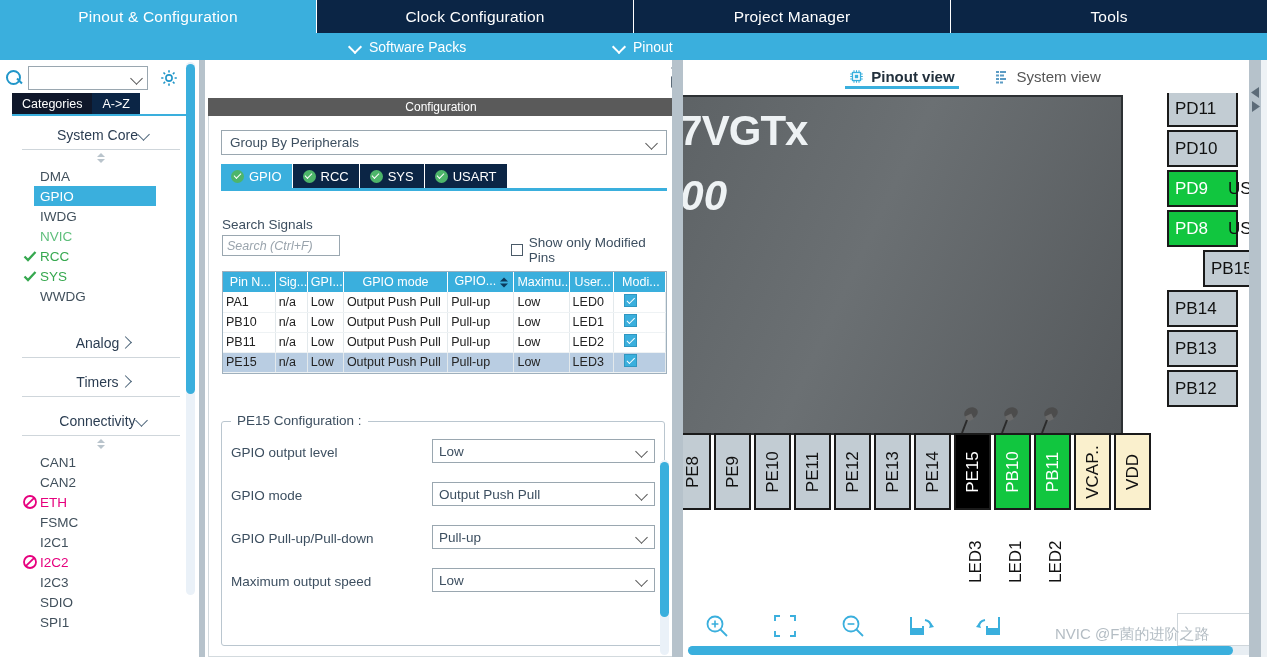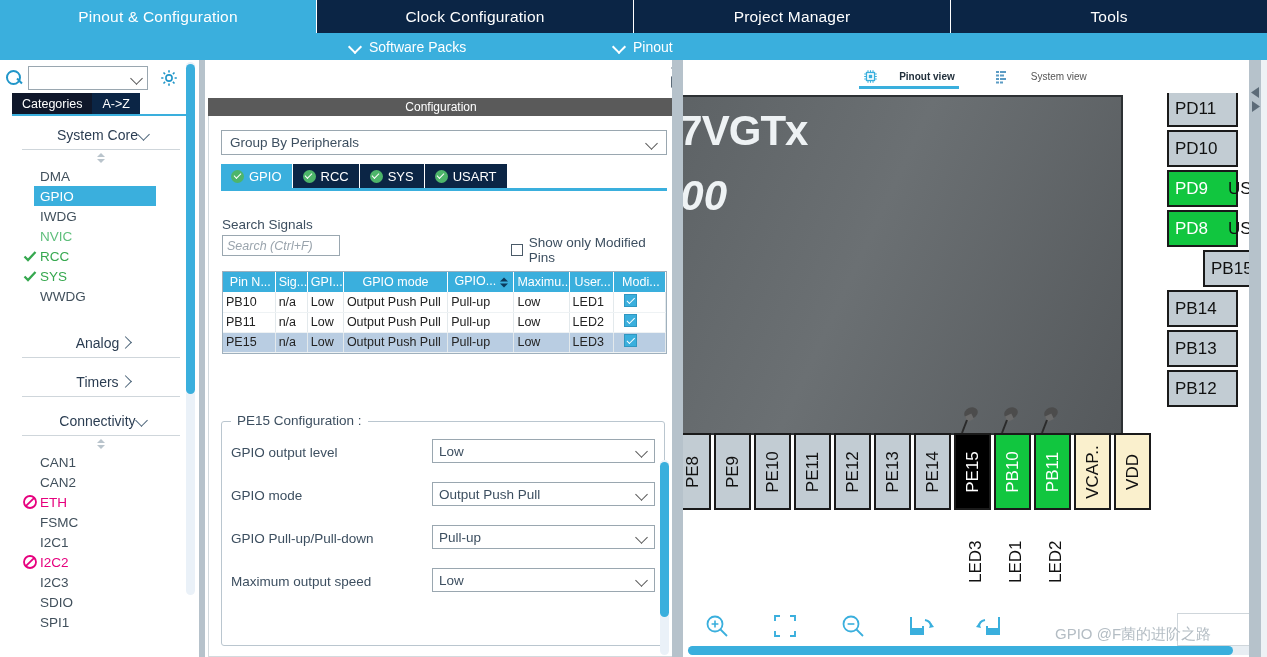--- a/index.html
+++ b/index.html
@@ -150,21 +150,21 @@
      border-left:1.6px solid #555; border-bottom:1.6px solid #555; transform:rotate(-45deg); }
 
   #mid-scroll-track { position:absolute; left:660px; top:460px; width:9px; height:195px; background:#eaf1f8; border-radius:5px; }
   #mid-scroll-thumb { position:absolute; left:660px; top:462px; width:9px; height:155px; background:#3aafdd; border-radius:5px; }
   #mid-divider { position:absolute; left:672px; top:60px; width:11px; height:597px; background:#b6c2cb; }
 
   
   #right { position:absolute; left:683px; top:60px; width:584px; height:597px; background:#fff; }
   #view-tabs { position:absolute; left:0; top:0; width:584px; height:33px; background:#fff;
      display:flex; align-items:center; justify-content:center; gap:40px; }
-  .vtab { display:flex; align-items:center; gap:21px; font-size:10px; color:#555; height:33px; position:relative; }
+  .vtab { display:flex; align-items:center; gap:7px; font-size:15px; color:#555; height:33px; position:relative; }
   .vtab.active { color:#22303c; font-weight:bold; }
   .vtab.active::after { content:""; position:absolute; left:-4px; right:-4px; bottom:4px; height:3px; background:#3aafdd; }
   .chipic { width:15px; height:15px; position:relative; }
   .sysic { width:15px; height:15px; position:relative; }
 
   #chipcanvas { position:absolute; left:0; top:33px; width:569px; height:564px; background:#fff; overflow:hidden; }
   #chip-body { position:absolute; left:-30px; top:2px; width:470px; height:340px;
      background:linear-gradient(115deg,#5c6164 0%, #6b7073 45%, #55595c 100%);
      border:2px solid #2d3134; }
   #chip-name { position:absolute; left:2px; top:10px; font-size:42px; color:#eef2f4; font-weight:bold; letter-spacing:-1px; }
@@ -440,20 +440,30 @@
                   </svg>
               </span>
             </th>
             <th>Maximu...</th>
             <th>User...</th>
             <th>Modi...</th>
           </tr>
         </thead>
         <tbody>
           <tr>
+            <td>PA1</td>
+            <td>n/a</td>
+            <td>Low</td>
+            <td>Output Push Pull</td>
+            <td>Pull-up</td>
+            <td>Low</td>
+            <td>LED0</td>
+            <td><span class="cellchk"></span></td>
+          </tr>
+          <tr>
             <td>PB10</td>
             <td>n/a</td>
             <td>Low</td>
             <td>Output Push Pull</td>
             <td>Pull-up</td>
             <td>Low</td>
             <td>LED1</td>
             <td><span class="cellchk"></span></td>
           </tr>
           <tr>
@@ -705,21 +715,21 @@
       <svg width="26" height="24" viewBox="0 0 26 24">
           <path d="M23 3 L23 20 L11 20 L11 12" fill="none" stroke="#3aafdd" stroke-width="2"></path>
           <rect x="11" y="14" width="12" height="6" fill="#3aafdd"></rect>
           <path d="M9 6 q-6 1 -6 7" fill="none" stroke="#3aafdd" stroke-width="2"></path>
           <path d="M3 9 l2 5 l-5 -1 z" fill="#3aafdd"></path>
         </svg>
     </span>
   </div>
 </div>
 <div id="wm-box"></div>
-<div id="watermark">GPIO @F菌的进阶之路</div>
+<div id="watermark">NVIC @F菌的进阶之路</div>
 <div id="bot-scroll-track"></div>
 <div id="bot-scroll"></div>
 
 <div id="right-scroll-track"></div>
 <div id="right-arr-up">
   <svg width="11" height="13" viewBox="0 0 11 13">
       <path d="M9 1 L1 6.5 L9 12 Z" fill="#5c6b78"></path>
     </svg>
 </div>
 <div id="right-arr-dn">

